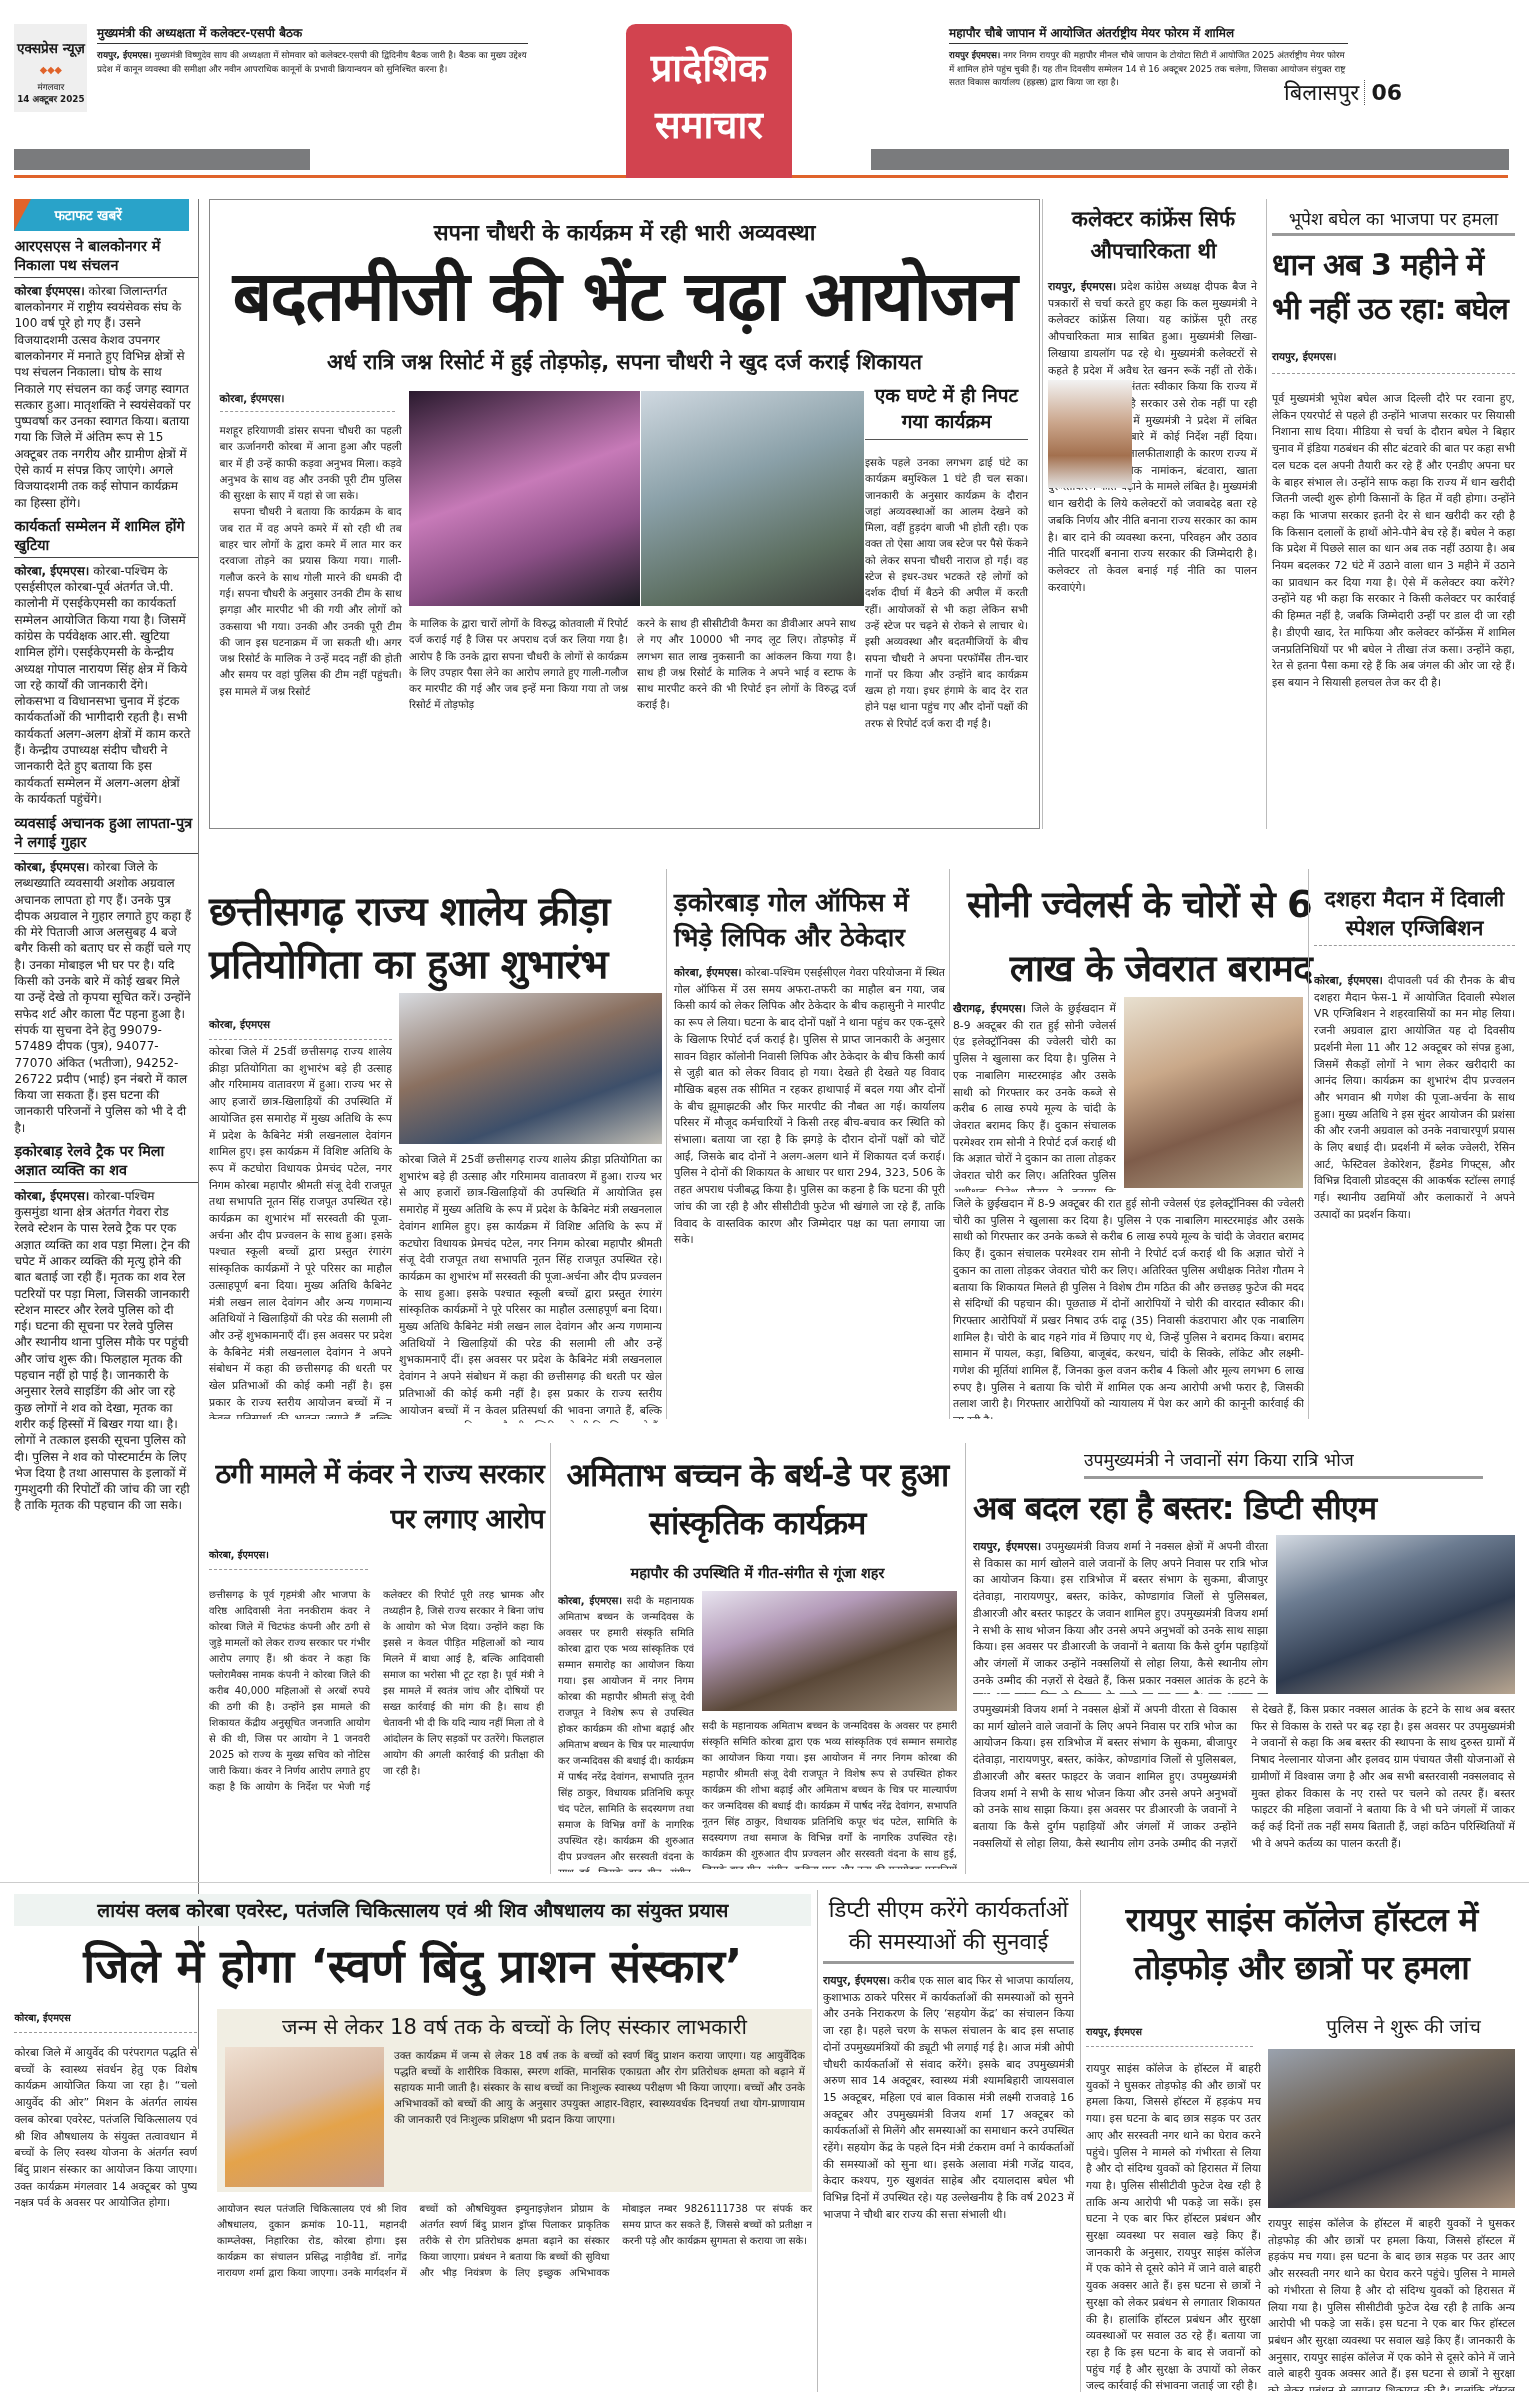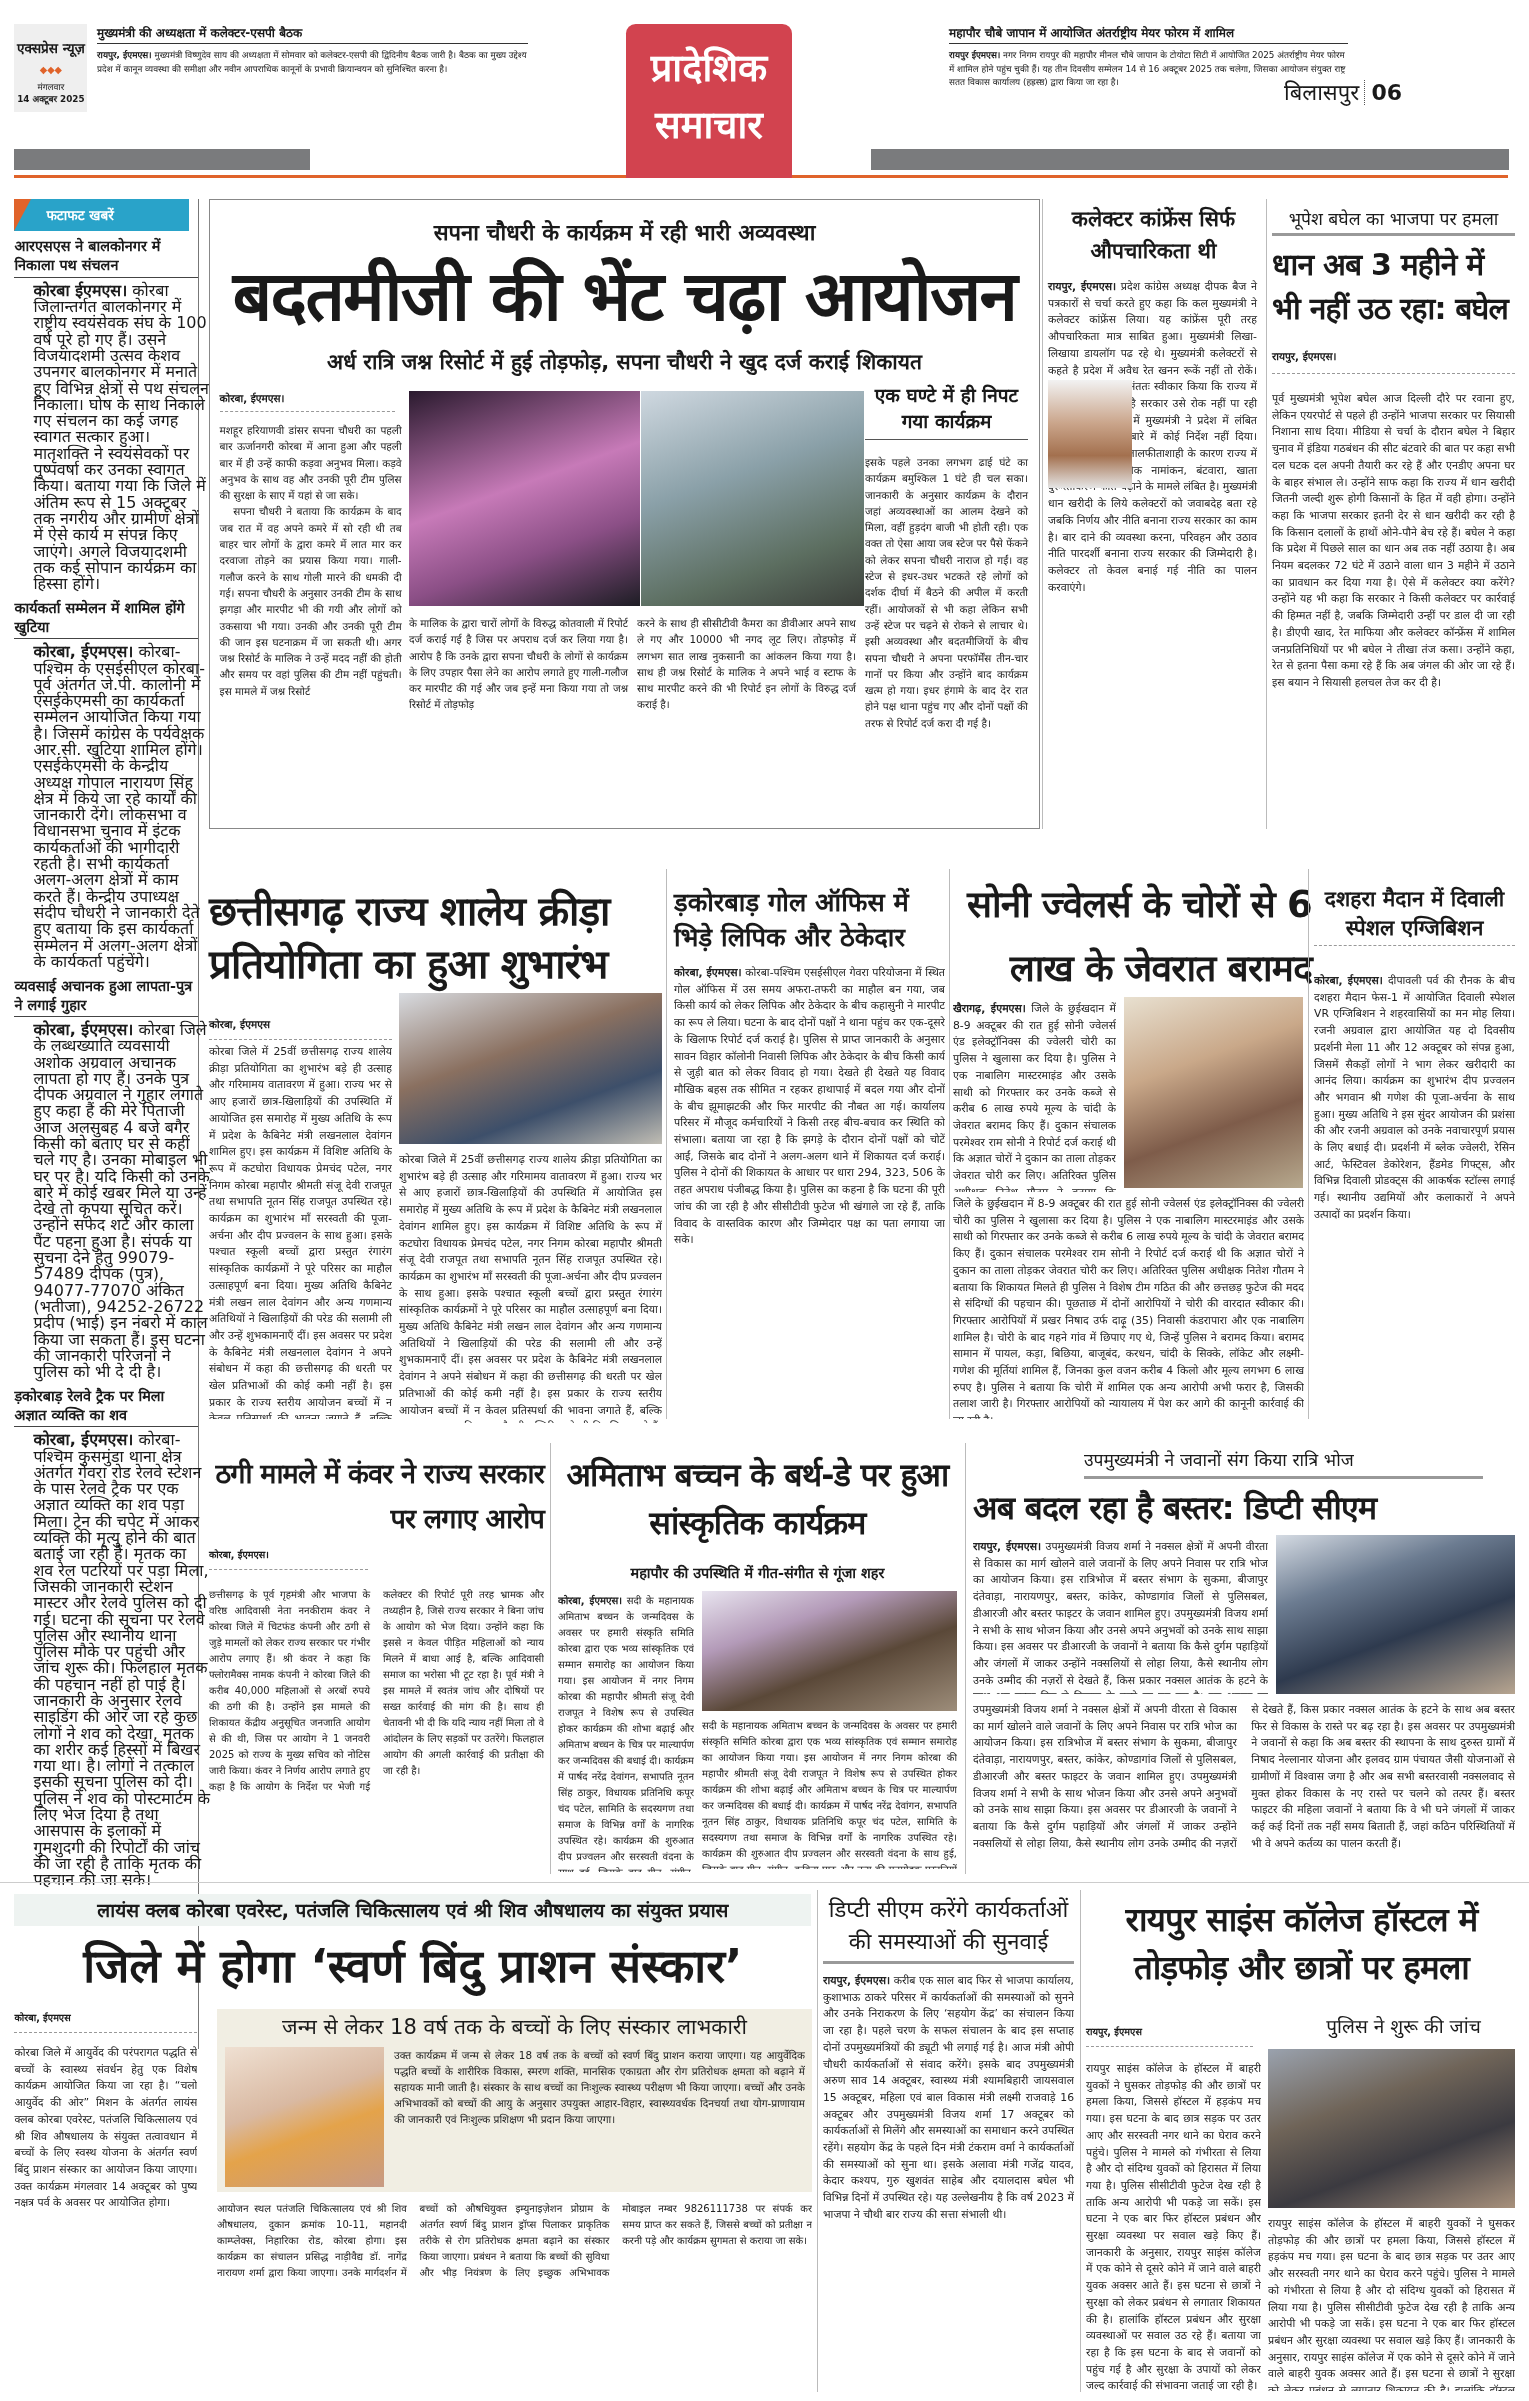--- a/index.html
+++ b/index.html
@@ -21,24 +21,24 @@
   .top-story p { font-size: 8.8px; line-height: 13.6px; }
   #gray-band-l { left: 14.4px; top: 149px; width: 296px; height: 21px; background: #7a7b7d; }
   #gray-band-r { left: 871px; top: 149px; width: 638px; height: 21px; background: #7a7b7d; }
   #orange-line { left: 14.4px; top: 175px; width: 1494px; height: 3.2px; background: #e0632a; }
   #section-logo { left: 626px; top: 24px; width: 166px; height: 154px; background: #d2434f; border-radius: 9.6px 9.6px 0 0; color: #fff; text-align: center; font-weight: bold; font-size: 38px; line-height: 57px; padding-top: 16px; }
   #page-id { left: 1284px; top: 76px; font-size: 22px; }
   #page-id .num { font-weight: bold; border-left: 0.8px dotted #555; padding-left: 6.4px; margin-left: 4.8px; }
 
   
   #rail { left: 14.4px; top: 199px; width: 185px; height: 1850px; border-right: 0.8px solid #777; }
-  #rail-tag { width: 175px; height: 32px; background: #29a3c9; color: #fff; font-weight: bold; font-size: 13.6px; line-height: 32px; padding-left: 32px; position: relative; }
+  #rail-tag { width: 175px; height: 32px; background: #29a3c9; color: #fff; font-weight: bold; font-size: 13.6px; line-height: 32px; padding-left: 40px; position: relative; }
   #rail-tag::before { content: ""; position: absolute; left: 0; top: 0; border-top: 32px solid #e0632a; border-right: 17.5px solid transparent; }
   .rail-story h3 { font-size: 14.4px; font-weight: bold; line-height: 19px; border-bottom: 1.6px solid #444; margin: 6.4px 0 4.8px; padding-bottom: 1.6px; }
-  .rail-story p { font-size: 16px; line-height: 16.3px; width: 177px; margin-left: 19px; }
+  .rail-story p { font-size: 12px; line-height: 16.3px; width: 177px; }
 
   
   #lead-box { left: 209px; top: 199px; width: 831px; height: 630px; border: 1.6px solid #888; }
   #lead-kicker { top: 16px; width: 100%; text-align: center; font-size: 22px; font-weight: bold; }
   #lead-headline { top: 56px; width: 100%; text-align: center; font-size: 69px; font-weight: bold; letter-spacing: -1.6px; line-height: 80px; }
   #lead-deck { top: 147px; width: 100%; text-align: center; font-size: 21px; font-weight: bold; }
 
   
   .h-big { font-weight: bold; letter-spacing: -0.8px; }
 </style>

